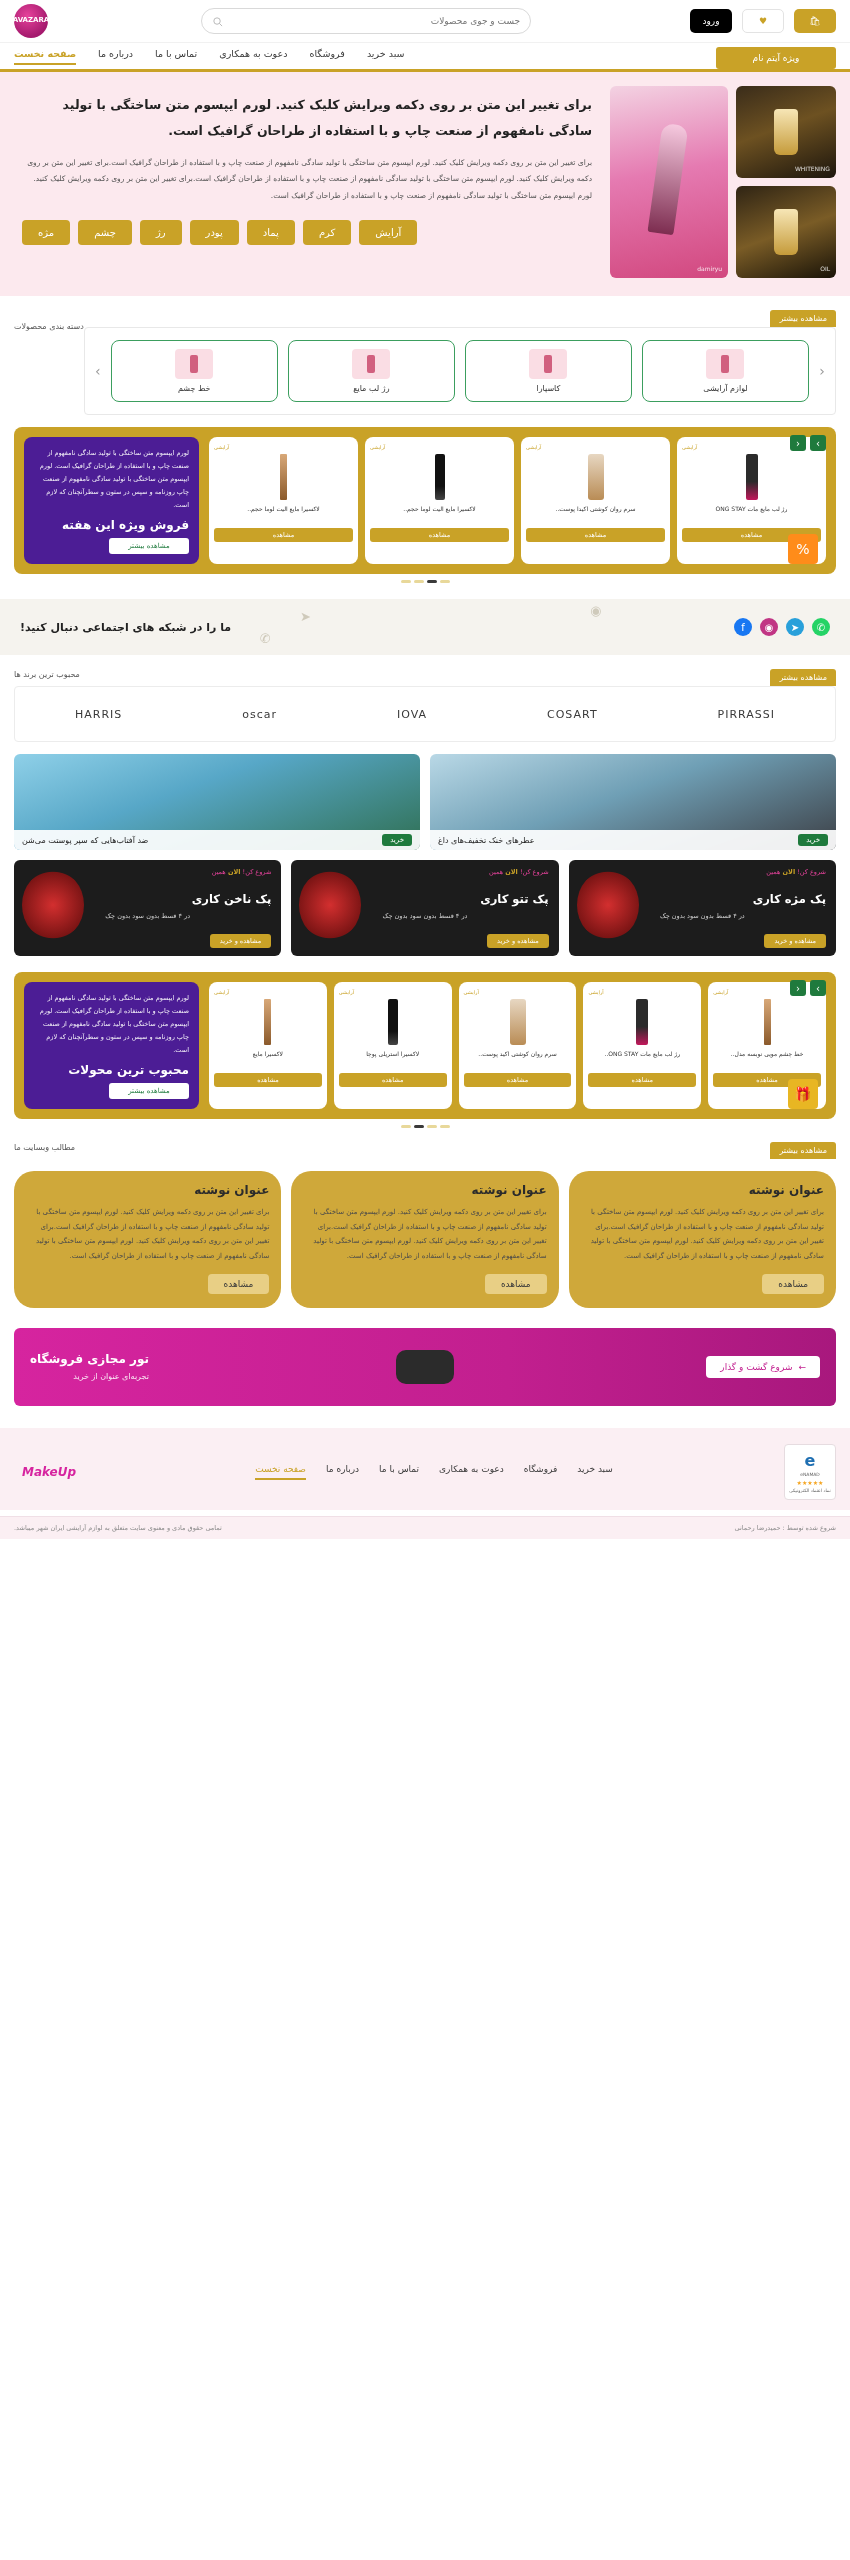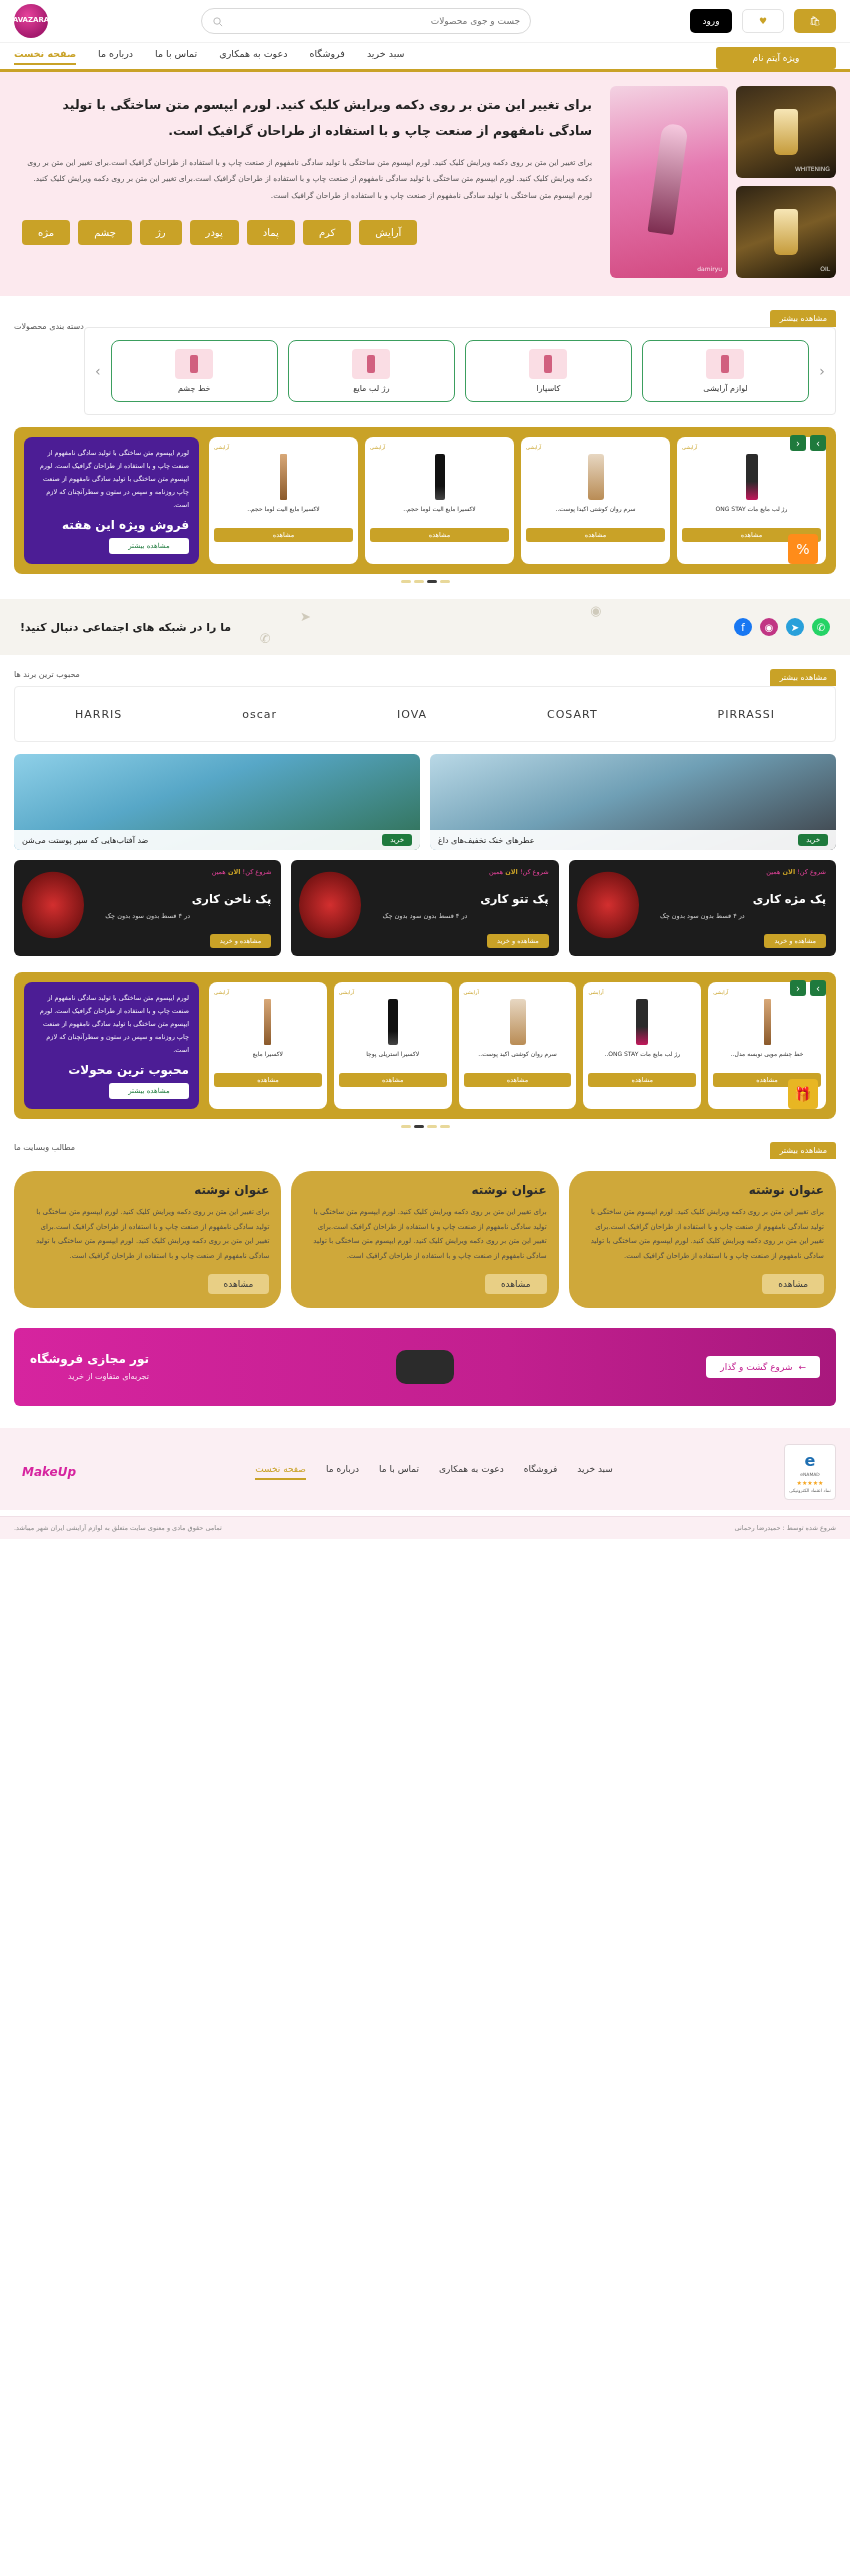--- a/index.html
+++ b/index.html
@@ -607,21 +607,21 @@
 </div>
 
 <div class="vr">
   <div class="vr-btn">
     <span>←</span>
     <span>شروع گشت و گذار</span>
   </div>
   <div class="vr-head"></div>
   <div class="vr-right">
     <div class="vr-t">تور مجازی فروشگاه</div>
-    <div class="vr-s">تجربه‌ای متفاوت از خرید</div>
+    <div class="vr-s">تجربه‌ای عنوان از خرید</div>
   </div>
 </div>
 
 <div class="footer">
   <div class="enamad">
     <div class="enamad-e">e</div>
     <div class="enamad-t">eNAMAD</div>
     <div class="stars">★★★★★</div>
     <div class="enamad-t">نماد اعتماد الکترونیکی</div>
   </div>

